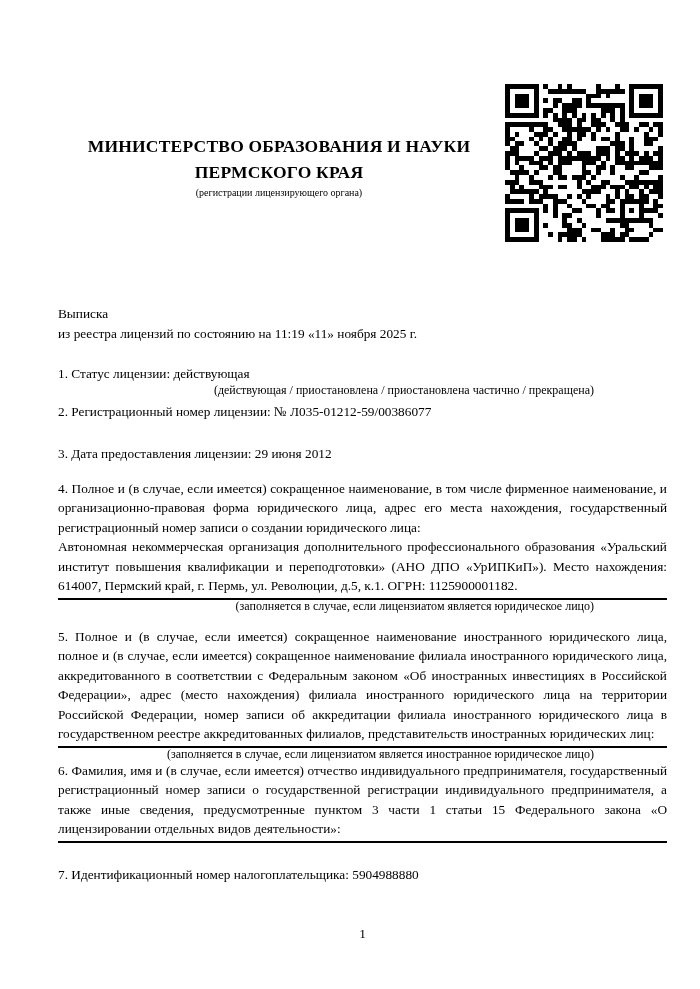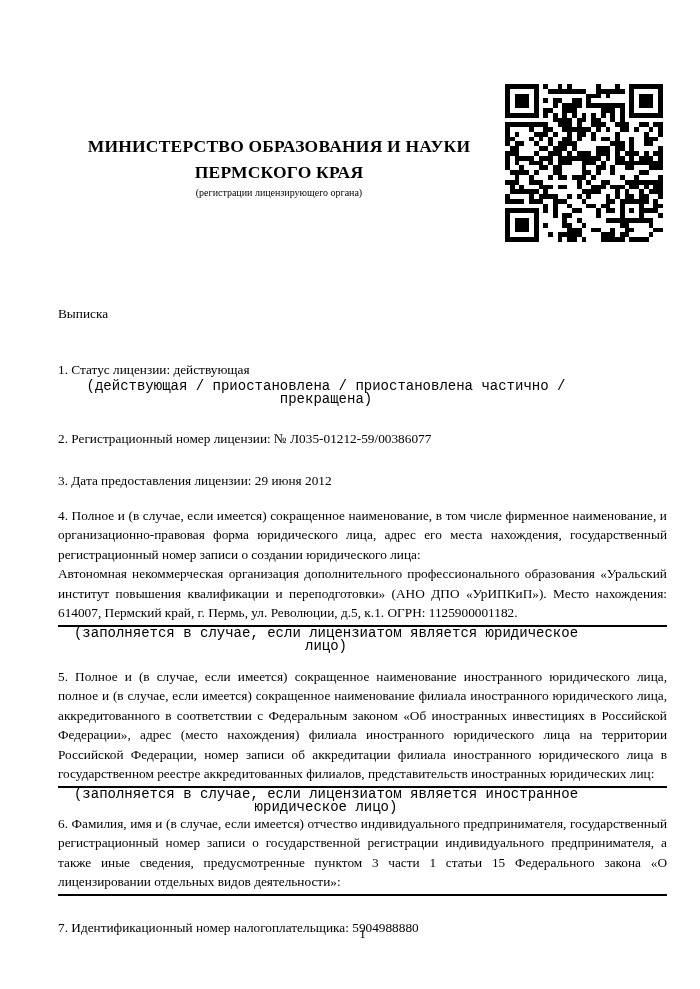--- a/index.html
+++ b/index.html
@@ -31,29 +31,28 @@
   
   .title-block{
     margin-top:105px;text-align:left;font-size:13.3px;line-height:20px;
   }
   
   .body-text{
     font-size:13.3px;line-height:19.5px;text-align:justify;
   }
   .single-line{text-align:left;}
   .caption{
-    font-size:14px;line-height:13px;text-align:center;
+    font-size:12px;line-height:13px;text-align:right;
     padding-right:73px; 
-    font-family:Liberation Mono, monospace;
   }
   .rule{
     border-top:2px solid #000;height:0;margin-top:2px;
   }
-  #item1{margin-top:36px;}
-  #item2{margin-top:23px;}
+  #item1{margin-top:20px;}
+  #item2{margin-top:5px;}
   #item3{margin-top:23px;}
   #item4{margin-top:15px;}
   #item5{margin-top:14px;}
   #item6{}
   #item7{margin-top:22px;}
   .page-number{
     position:absolute;left:58px;width:609px;top:926px;
     text-align:center;font-size:13.3px;
   }
 </style>
@@ -65,20 +64,21 @@
   <div class="header-block">
     <div class="authority-name">
       <div>МИНИСТЕРСТВО ОБРАЗОВАНИЯ И НАУКИ</div>
       <div>ПЕРМСКОГО КРАЯ</div>
     </div>
     <div class="authority-caption">(регистрации лицензирующего органа)</div>
   </div>
 
   <div class="title-block">
     <div>Выписка</div>
+    <div>из реестра лицензий по состоянию на 11:19 «11» ноября 2025 г.</div>
   </div>
 
   <div id="item1">
     <div class="body-text single-line">1. Статус лицензии: действующая</div>
     <div class="caption">(действующая / приостановлена / приостановлена частично / прекращена)</div>
   </div>
 
   <div id="item2">
     <div class="body-text single-line">2. Регистрационный номер лицензии: № Л035-01212-59/00386077</div>
   </div>

